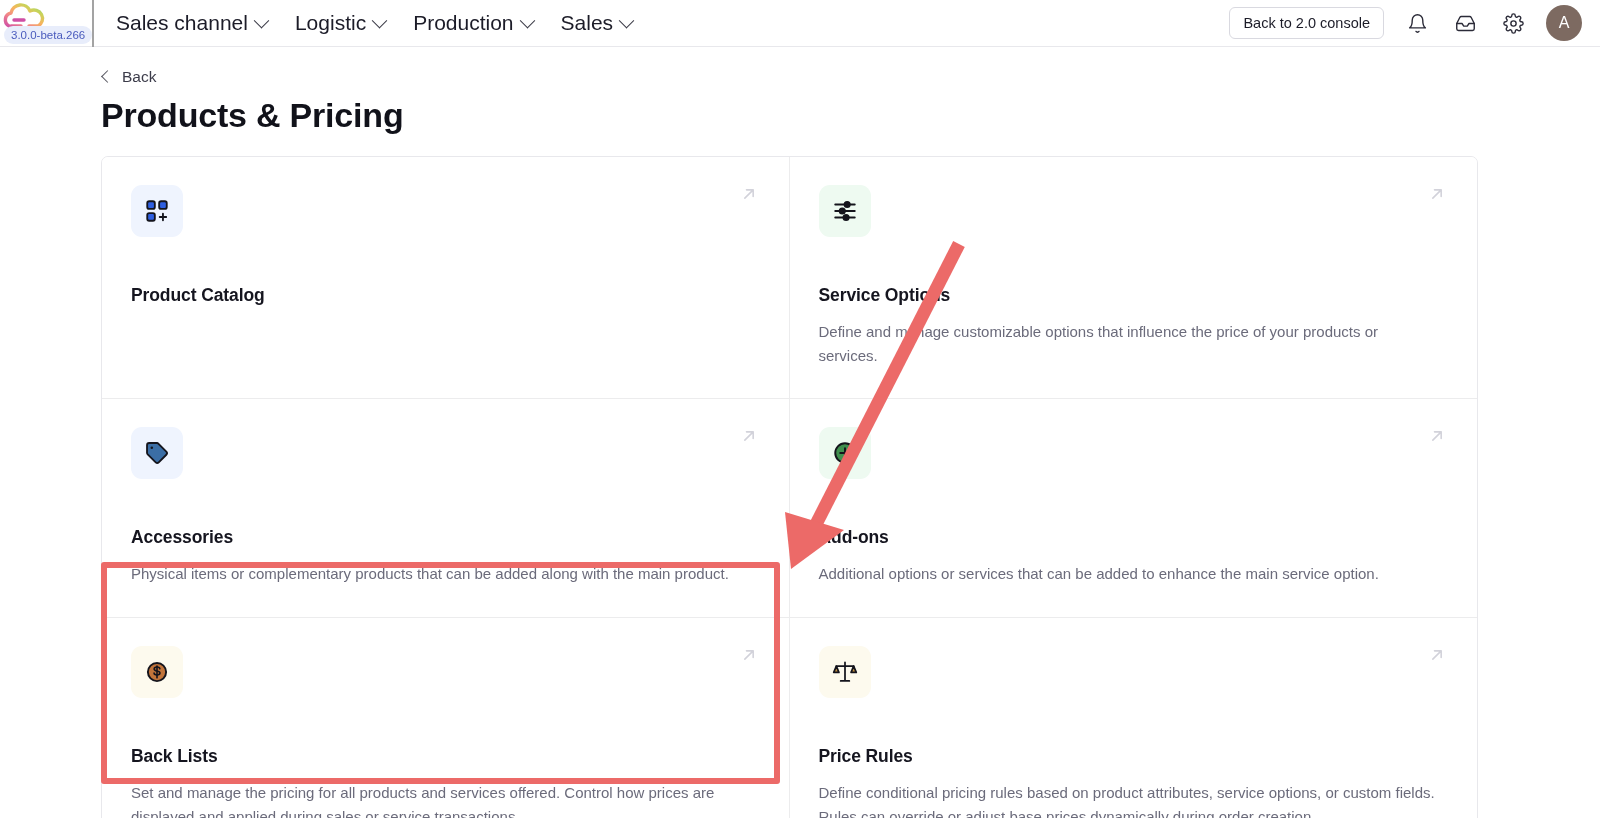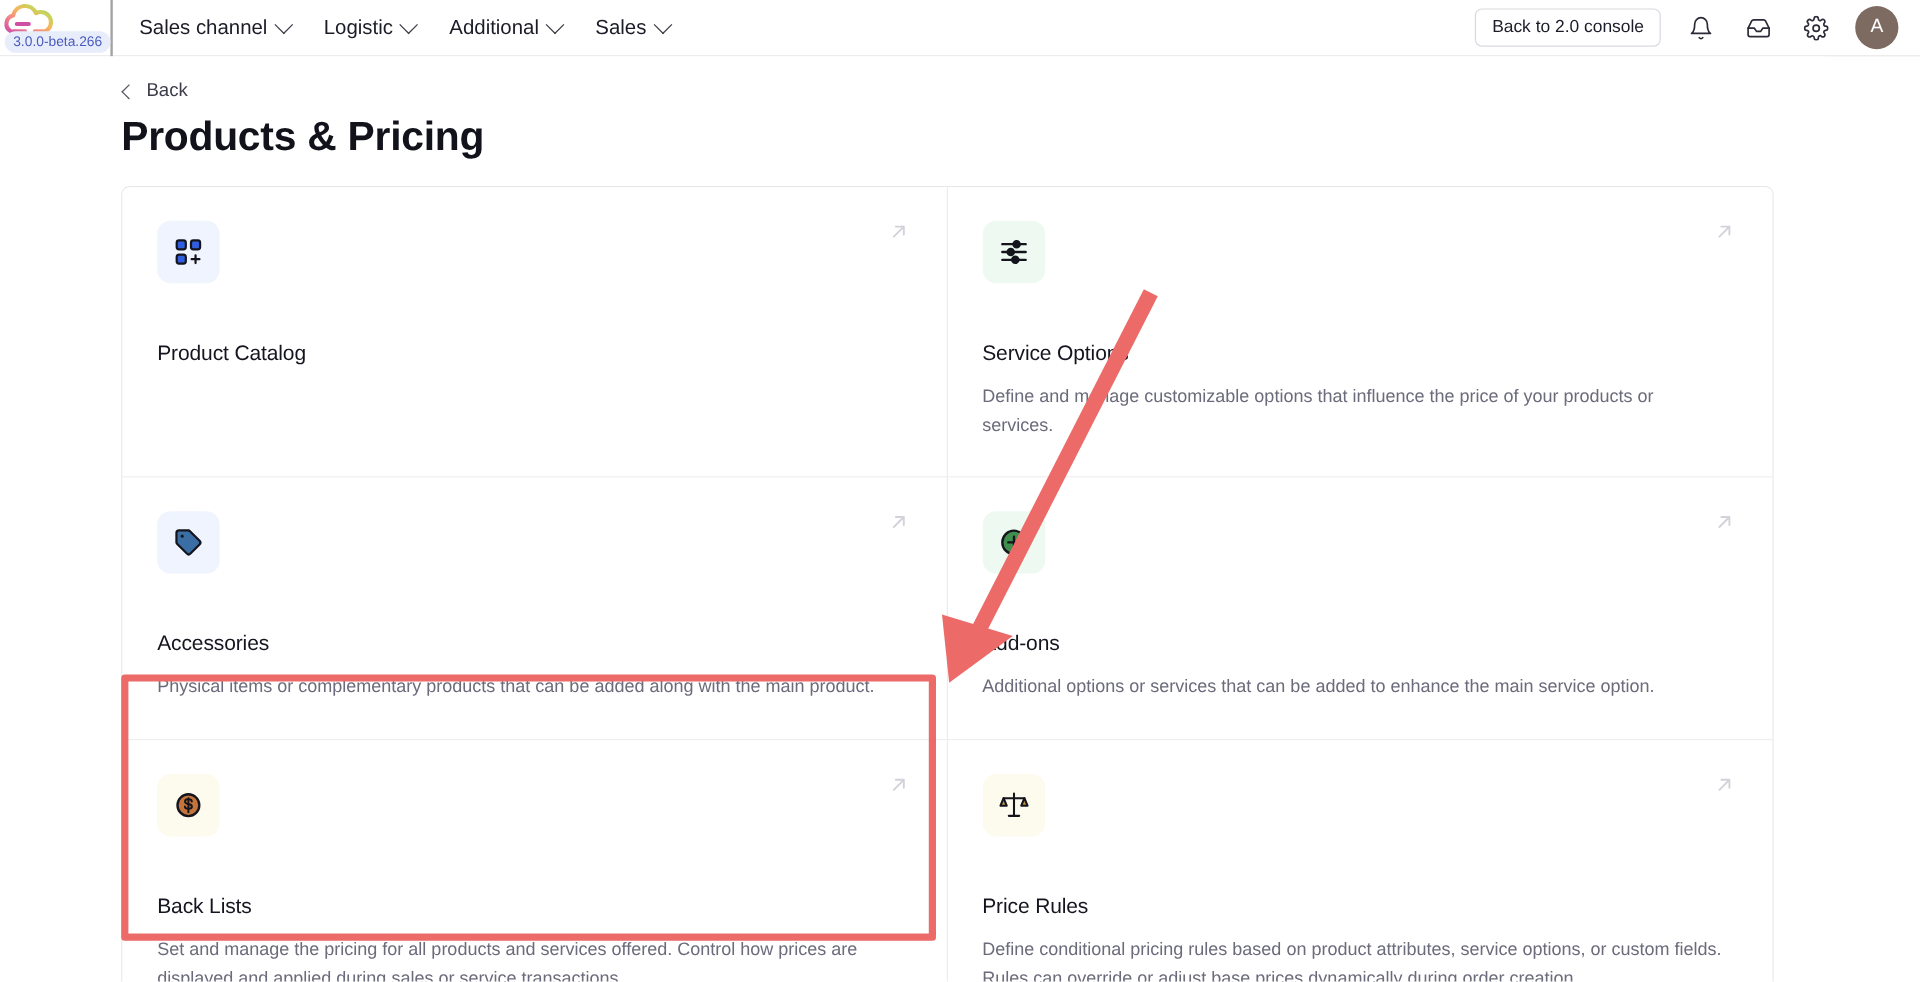--- a/index.html
+++ b/index.html
@@ -52,21 +52,21 @@
     display: flex;
     align-items: center;
     gap: 0px;
     margin-left: 8px;
   }
   .nav-item {
     display: flex;
     align-items: center;
     gap: 8px;
     padding: 6px 14px;
-    font-size: 17px;
+    font-size: 21px;
     color: #1c1c28;
     cursor: pointer;
     border-radius: 5px;
     white-space: nowrap;
   }
   .chev {
     width: 11px; height: 11px;
     border-right: 1.6px solid #3a3a46;
     border-bottom: 1.6px solid #3a3a46;
     transform: rotate(45deg) translate(-2px,-2px);
@@ -173,21 +173,21 @@
     align-items: center;
     justify-content: center;
   }
   .bg-blue  { background: #eff4fe; }
   .bg-green { background: #eefaf1; }
   .bg-cream { background: #fdfaee; }
 
   .card-title {
     margin-top: 48px;
     font-size: 17.5px;
-    font-weight: normal;
+    font-weight: bold;
     color: #15151f;
     letter-spacing: -0.1px;
   }
   .card-desc {
     margin-top: 14px;
     font-size: 15px;
     line-height: 24px;
     color: #6b6b7b;
     max-width: 620px;
   }
@@ -247,21 +247,21 @@
   <div class="nav-menu">
     <div class="nav-item">
       <span>Sales channel</span>
       <span class="chev"></span>
     </div>
     <div class="nav-item">
       <span>Logistic</span>
       <span class="chev"></span>
     </div>
     <div class="nav-item">
-      <span>Additional</span>
+      <span>Production</span>
       <span class="chev"></span>
     </div>
     <div class="nav-item">
       <span>Sales</span>
       <span class="chev"></span>
     </div>
   </div>
 
   <div class="topbar-right">
     <button class="console-btn">Back to 2.0 console</button>

